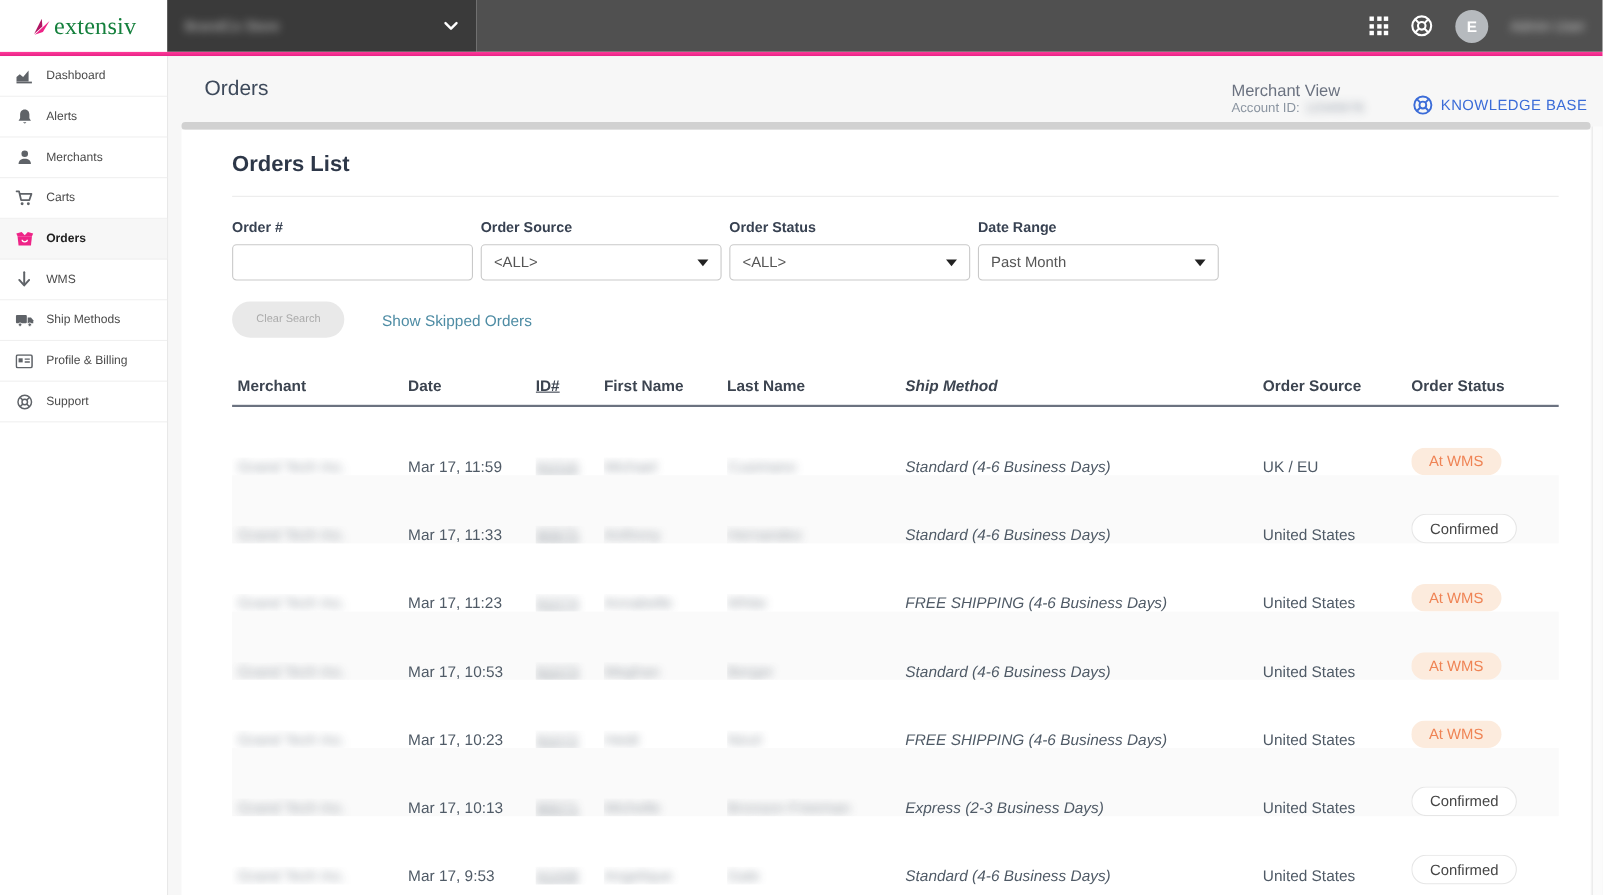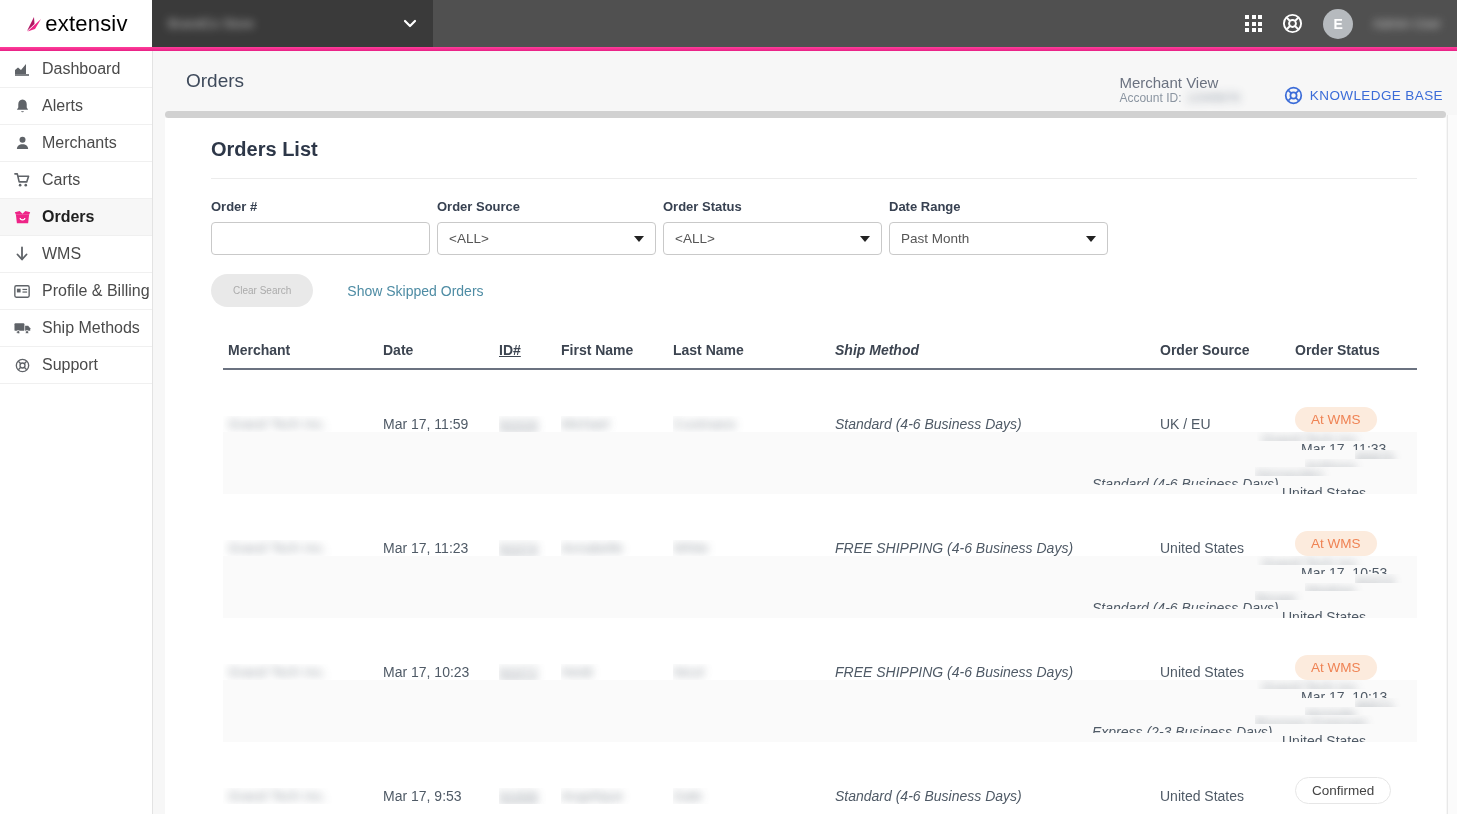--- a/index.html
+++ b/index.html
@@ -3,39 +3,39 @@
 <meta charset="utf-8">
 <style>
   * { margin:0; padding:0; box-sizing:border-box; }
   html,body { width:1457px; height:814px; overflow:hidden;
     font-family:"Liberation Sans","DejaVu Sans",sans-serif; background:#f7f7f7; }
 
   
   .topbar { display:flex; height:47px; }
   .logo-block { width:152px; background:#fff; display:flex; align-items:center; justify-content:center; }
   .logo-wrap { display:flex; align-items:flex-end; gap:1px; }
-  .logo-text { font-size:22px; color:#000000; letter-spacing:.2px; }
+  .logo-text { font-size:22px; color:#15803d; letter-spacing:.2px;font-family:Liberation Serif, serif; }
   .account-dd { width:281px; background:#3a3a3a; display:flex; align-items:center;
     justify-content:space-between; padding:0 16px; cursor:pointer; }
   .topbar-rest { flex:1; background:#505050; display:flex; align-items:center;
     justify-content:flex-end; gap:20px; padding-right:16px; }
   .redacted { filter:blur(4px); opacity:.9; }
   .dd-text { color:#cfcfcf; font-size:13px; }
   .user-name { color:#d6d6d6; font-size:13px; }
   .grid-icon { display:grid; grid-template-columns:repeat(3,4px); grid-gap:2.5px; cursor:pointer; }
   .grid-icon i { width:4px; height:4px; background:#fff; display:block; }
   .avatar { width:30px; height:30px; border-radius:50%; background:#b6babe; color:#fff;
     font-weight:bold; font-size:14px; display:flex; align-items:center; justify-content:center; cursor:pointer; }
   .accent { height:4px; background:linear-gradient(#ff3d9a,#e82186); }
 
   
   .app { display:flex; height:763px; }
   aside { width:153px; background:#fff; border-right:1px solid #e3e3e3; }
   .side-item { display:flex; align-items:center; gap:11px; height:37px; padding-left:13px;
-    font-size:16px; color:#4a4a4a; border-bottom:1px solid #f0f0f0; cursor:pointer; }
+    font-size:11px; color:#4a4a4a; border-bottom:1px solid #f0f0f0; cursor:pointer; }
   .side-item .ic { width:18px; display:flex; justify-content:center; color:#5f6368; }
   .side-item.active { background:#f7f7f7; color:#1f1f1f; font-weight:bold; }
   main { flex:1; position:relative; background:#f7f7f7; overflow:hidden; }
 
   
   .subheader { height:60px; display:flex; align-items:center; justify-content:space-between;
     padding:0 14px 0 33px; }
   .page-title { font-size:19px; color:#3e4a5b; }
   .sub-right { display:flex; align-items:flex-end; gap:44px; }
   .mview { text-align:left; }
@@ -65,25 +65,25 @@
   .caret { width:0; height:0; border-left:5px solid transparent; border-right:5px solid transparent;
     border-top:6px solid #222; }
 
   .actions { display:flex; align-items:center; gap:34px; margin-top:19px; }
   .btn-clear { height:33px; padding:0 22px; border:none; border-radius:17px; background:#e9e9e9;
     color:#ababab; font-size:10px; cursor:default;
     font-family:"Liberation Sans","DejaVu Sans",sans-serif; }
   .link-skipped { color:#4e8ca4; font-size:14px; cursor:pointer; }
 
   
-  .table { margin-top:24px;margin-left:12px; }
+  .table { margin-top:24px; }
   .thead { display:flex; align-items:center; height:39px; border-bottom:2px solid #6b7280;
     font-size:14px; font-weight:bold; color:#3c4450; }
   .trow { display:flex; align-items:flex-end; height:62px; font-size:14px; color:#4f5a66; }
-  .trow.alt { background:#fafafa;flex-direction:column; }
+  .trow.alt { background:#fafafa; }
   .cell { overflow:hidden; white-space:nowrap; }
   .c-merchant { width:160px; padding-left:5px; }
   .c-date { width:116px; }
   .c-id { width:62px;text-decoration:underline; }
   .c-first { width:112px; }
   .c-last { width:162px; }
   .c-ship { width:325px;font-style:italic; }
   .c-source { width:135px; }
   .c-status { flex:1; }
   .red-cell { filter:blur(4px); color:#8d949c; opacity:.85; }
@@ -198,39 +198,39 @@
       <span class="ic">
         <svg width="14" height="16" viewBox="0 0 14 16">
             <line x1="7" y1="1.5" x2="7" y2="12.5" stroke="#5f6368" stroke-width="1.8" stroke-linecap="round"></line>
             <polyline points="2.5,8.5 7,13.5 11.5,8.5" fill="none" stroke="#5f6368" stroke-width="1.8" stroke-linecap="round" stroke-linejoin="round"></polyline>
           </svg>
       </span>
       <span>WMS</span>
     </div>
     <div class="side-item">
       <span class="ic">
+        <svg width="17" height="14" viewBox="0 0 18 14">
+            <rect x="0.5" y="2" width="10.5" height="8" rx="1" fill="#5f6368"></rect>
+            <path d="M11.8 4.5 L15 4.5 L17.2 7.2 L17.2 10 L11.8 10 Z" fill="#5f6368"></path>
+            <circle cx="4.5" cy="11.4" r="1.7" fill="#5f6368" stroke="#fff" stroke-width="0.8"></circle>
+            <circle cx="13.8" cy="11.4" r="1.7" fill="#5f6368" stroke="#fff" stroke-width="0.8"></circle>
+          </svg>
+      </span>
+      <span>Ship Methods</span>
+    </div>
+    <div class="side-item">
+      <span class="ic">
         <svg width="16" height="13" viewBox="0 0 17 14">
             <rect x="0.8" y="0.8" width="15.4" height="12.4" rx="1.5" fill="none" stroke="#5f6368" stroke-width="1.5"></rect>
             <rect x="3" y="4" width="4" height="4" fill="#5f6368"></rect>
             <line x1="9" y1="4.8" x2="14" y2="4.8" stroke="#5f6368" stroke-width="1.3"></line>
             <line x1="9" y1="7.6" x2="14" y2="7.6" stroke="#5f6368" stroke-width="1.3"></line>
           </svg>
       </span>
       <span>Profile &amp; Billing</span>
-    </div>
-    <div class="side-item">
-      <span class="ic">
-        <svg width="17" height="14" viewBox="0 0 18 14">
-            <rect x="0.5" y="2" width="10.5" height="8" rx="1" fill="#5f6368"></rect>
-            <path d="M11.8 4.5 L15 4.5 L17.2 7.2 L17.2 10 L11.8 10 Z" fill="#5f6368"></path>
-            <circle cx="4.5" cy="11.4" r="1.7" fill="#5f6368" stroke="#fff" stroke-width="0.8"></circle>
-            <circle cx="13.8" cy="11.4" r="1.7" fill="#5f6368" stroke="#fff" stroke-width="0.8"></circle>
-          </svg>
-      </span>
-      <span>Ship Methods</span>
     </div>
     <div class="side-item">
       <span class="ic">
         <svg width="15" height="15" viewBox="0 0 18 18">
             <circle cx="9" cy="9" r="7.4" fill="none" stroke="#5f6368" stroke-width="1.6"></circle>
             <circle cx="9" cy="9" r="3" fill="none" stroke="#5f6368" stroke-width="1.6"></circle>
             <line x1="4" y1="4" x2="6.9" y2="6.9" stroke="#5f6368" stroke-width="1.6"></line>
             <line x1="14" y1="4" x2="11.1" y2="6.9" stroke="#5f6368" stroke-width="1.6"></line>
             <line x1="4" y1="14" x2="6.9" y2="11.1" stroke="#5f6368" stroke-width="1.6"></line>
             <line x1="14" y1="14" x2="11.1" y2="11.1" stroke="#5f6368" stroke-width="1.6"></line>

